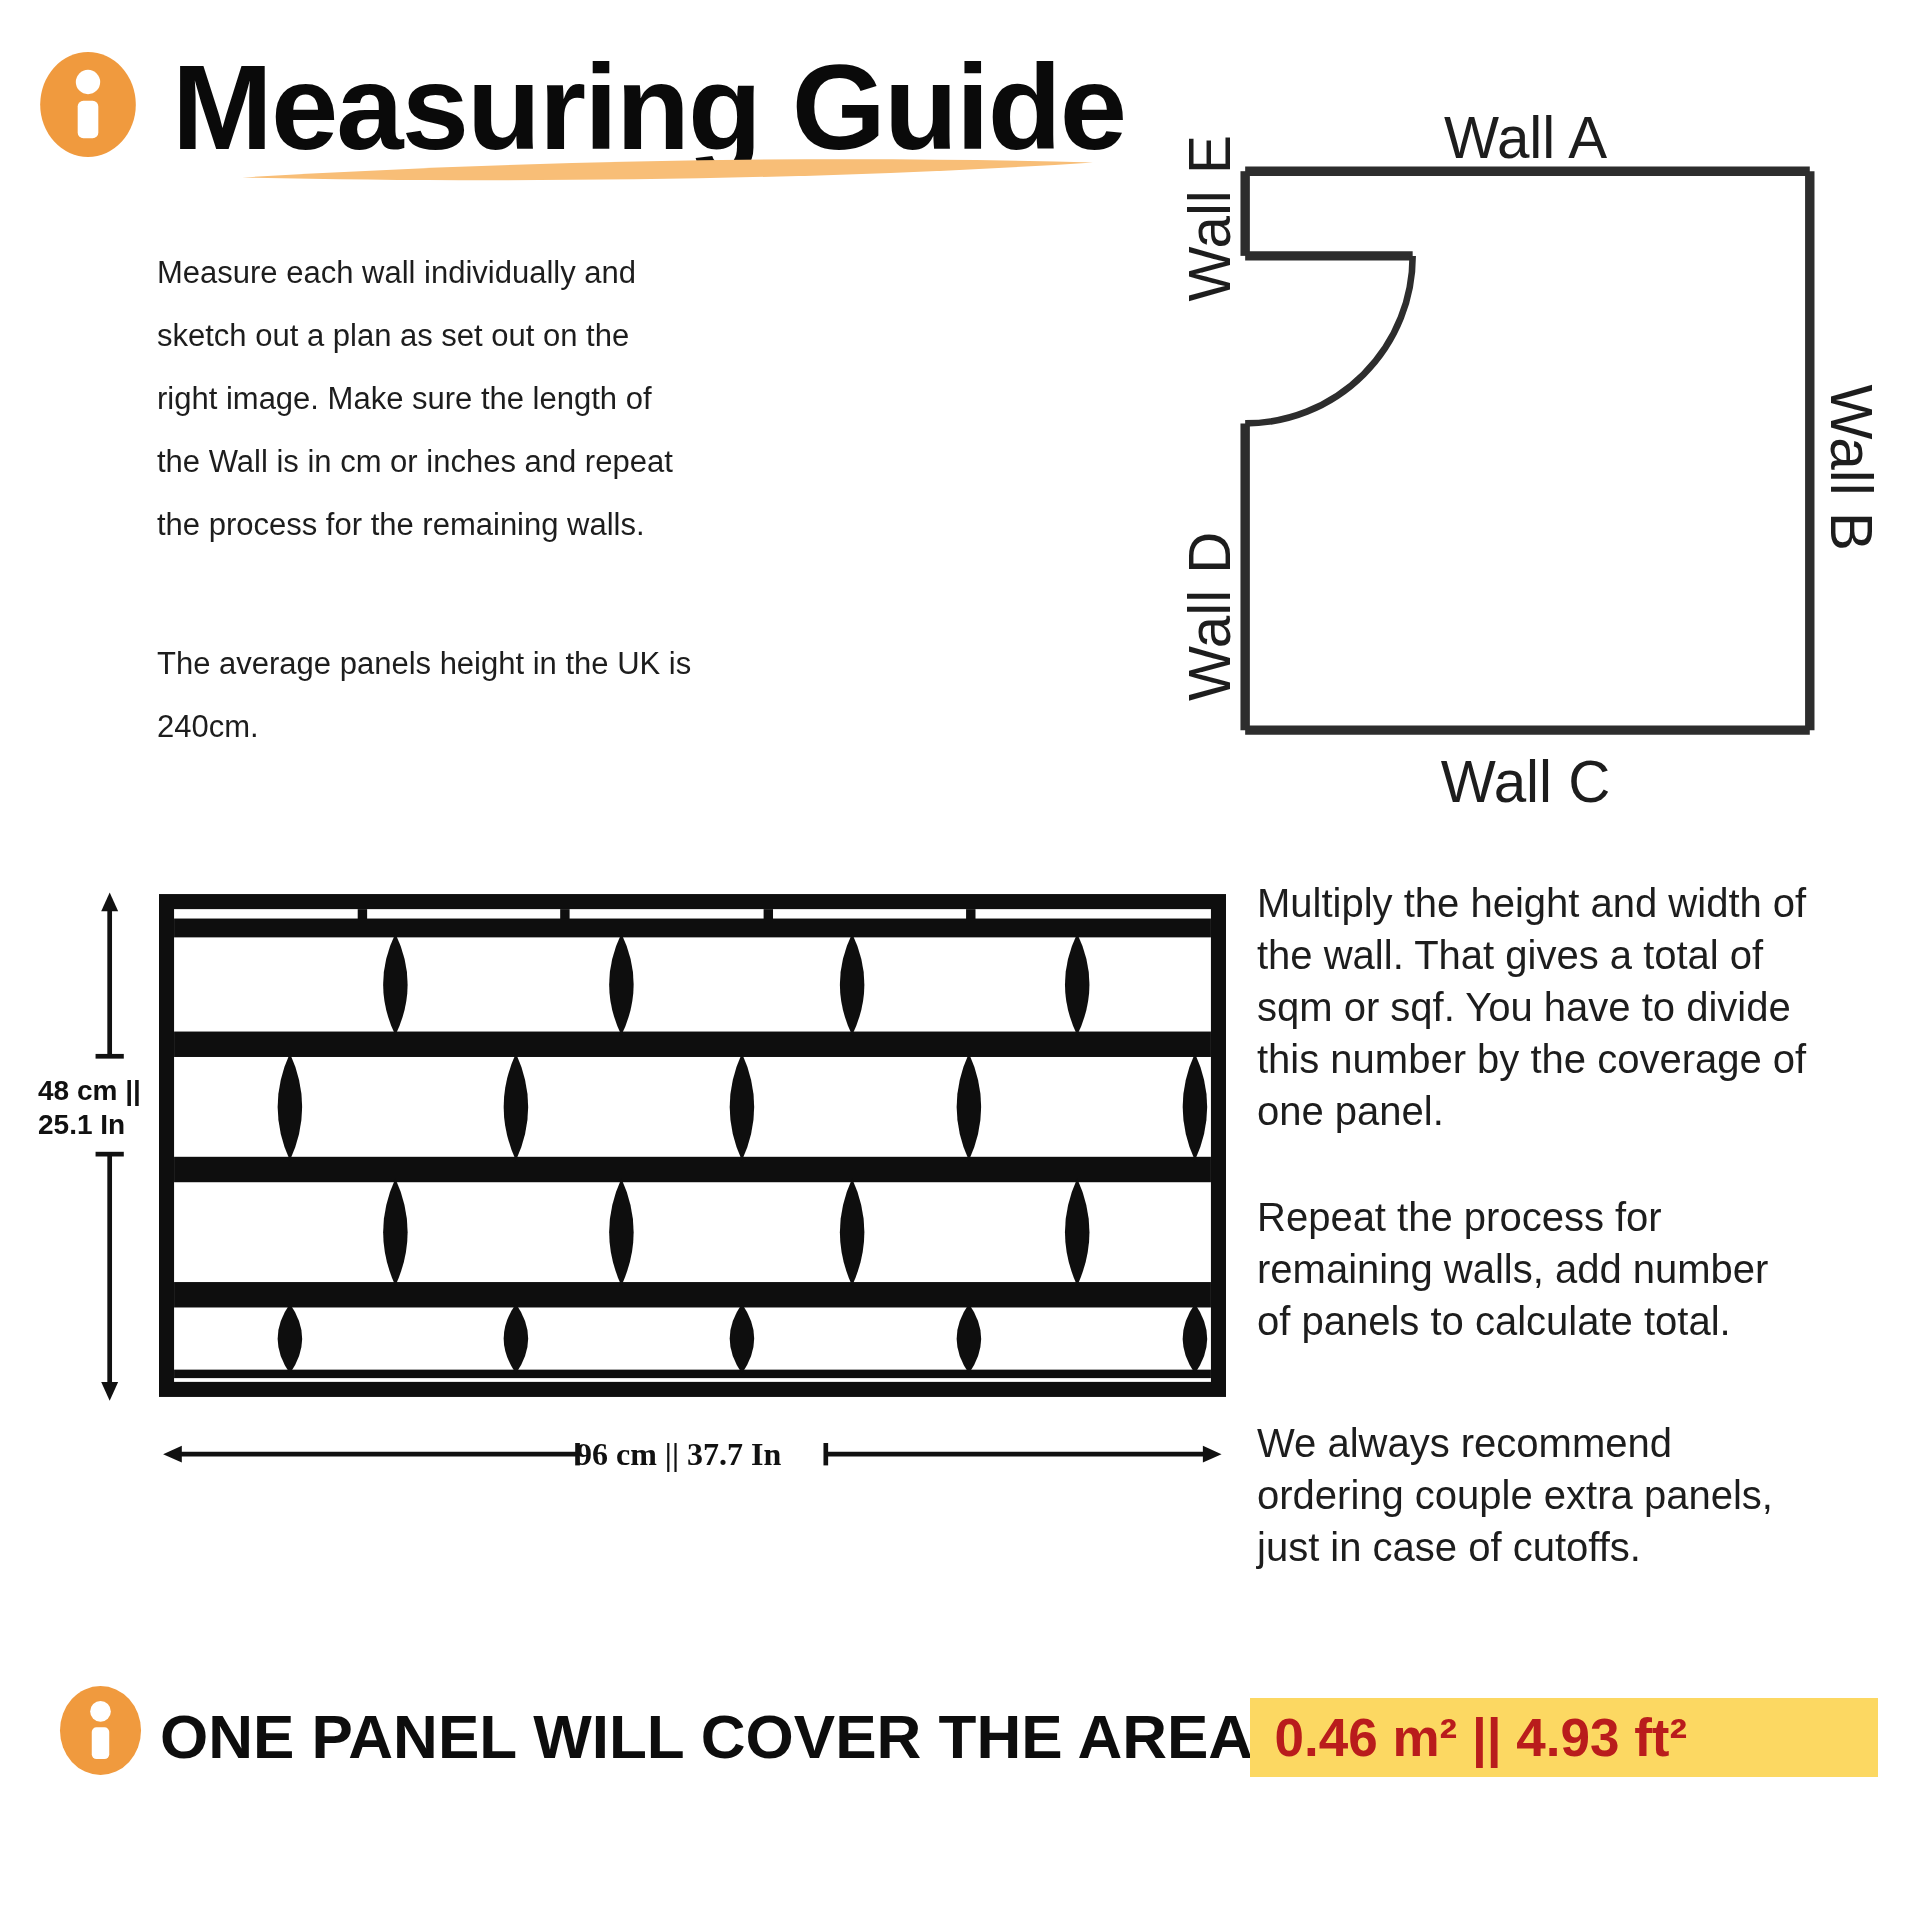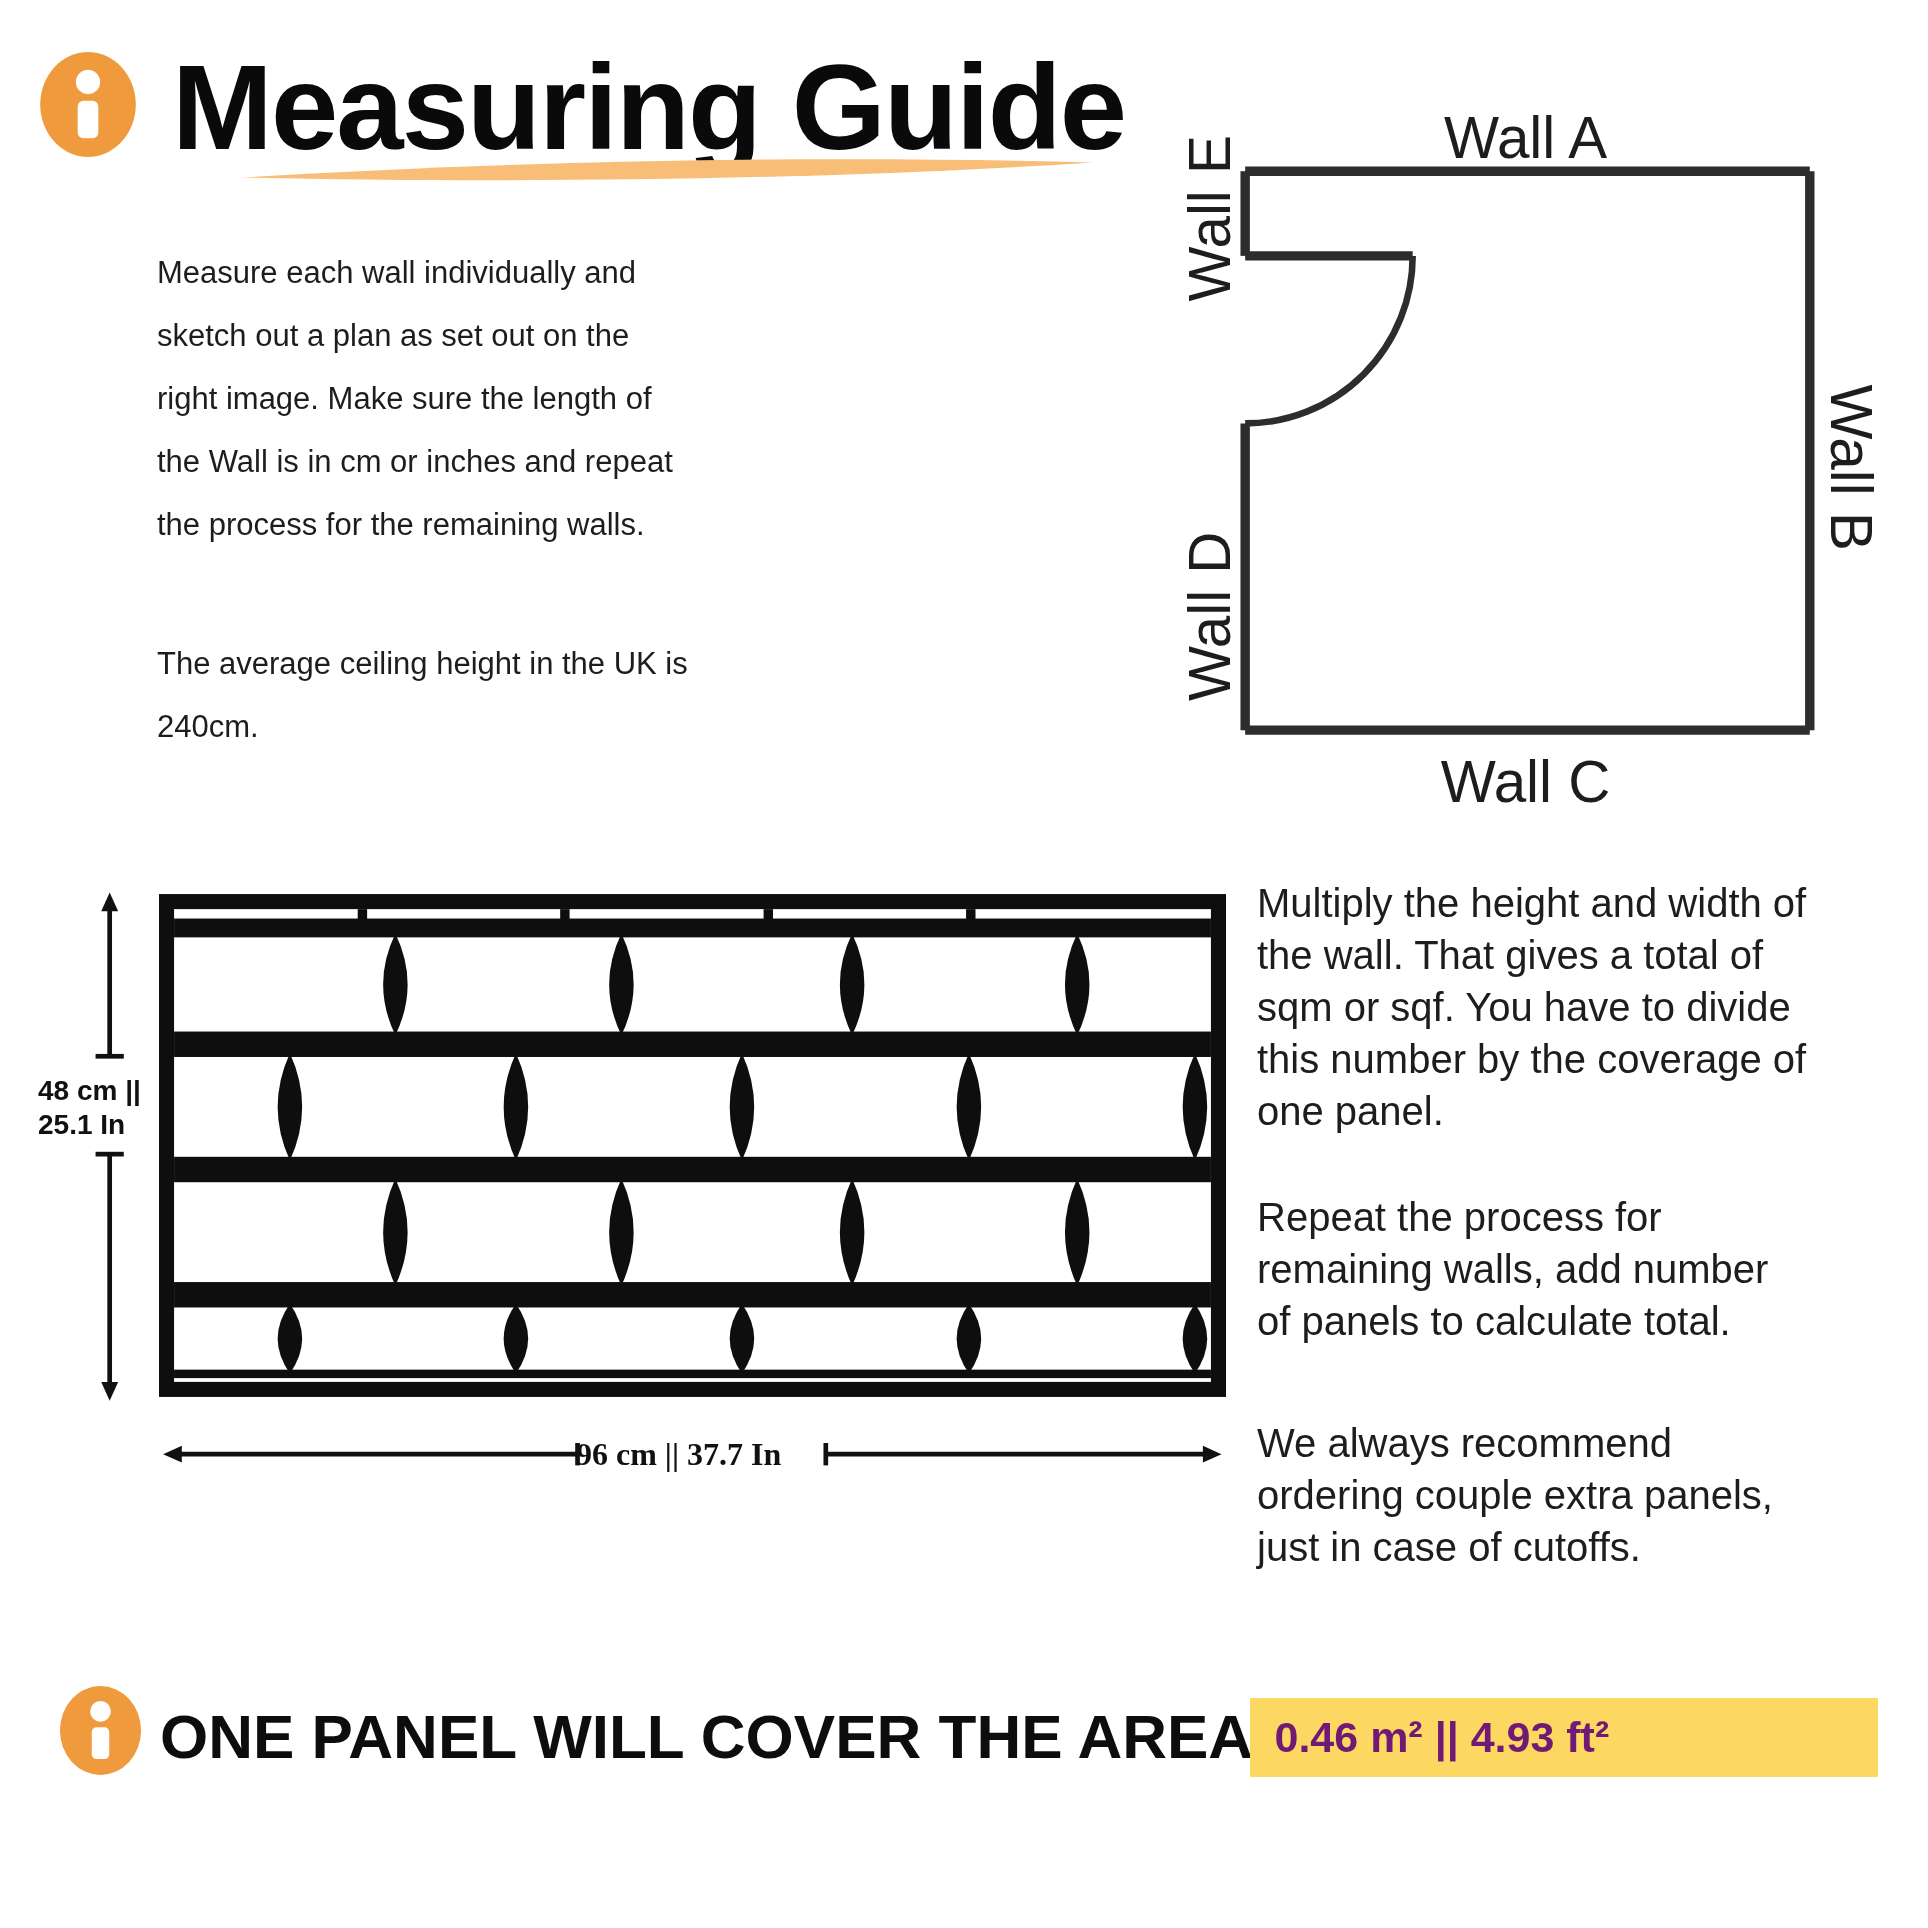--- a/index.html
+++ b/index.html
@@ -12,21 +12,21 @@
   .title{
     font-size:121px;font-weight:700;letter-spacing:-1.9px;color:#0a0a0a;
     line-height:122px;
   }
   .bodytext{font-size:31px;line-height:63px;color:#1d1d1d;}
   .righttext{font-size:40px;line-height:52px;color:#1d1d1d;}
   .dimlabel{font-weight:700;color:#111;text-align:left;}
   .banner-label{font-size:62px;font-weight:700;color:#0d0d0d;line-height:66px;white-space:pre;}
   .area-box{
     background:#FCD862;height:79px;line-height:79px;padding:0 24.5px;
-    font-size:43px;font-weight:700;color:#701a75;white-space:pre;
+    font-size:53px;font-weight:700;color:#b91c1c;white-space:pre;
   }
   svg text{font-family:"Liberation Sans", sans-serif;}
 </style>
 </head>
 <body>
 
 <div class="canvas">
 
   <svg class="abs" style="left:40px;top:52px;" width="96" height="105" viewBox="0 0 102 112">
     <ellipse cx="51" cy="56" rx="51" ry="56" fill="#F09A3E"></ellipse>
@@ -38,21 +38,21 @@
 
   <svg class="abs" style="left:240px;top:153px;" width="857" height="32" viewBox="0 0 910 34">
     <path d="M2,26 C300,8 620,2 906,10 C600,30 260,32 2,26 Z" fill="#F8BE77"></path>
   </svg>
 
   <div class="abs bodytext pre" style="left:157px;top:241px;">Measure each wall individually and
 sketch out a plan as set out on the
 right image. Make sure the length of
 the Wall is in cm or inches and repeat
 the process for the remaining walls.</div>
-  <div class="abs bodytext pre" style="left:157px;top:632px;">The average ceiling height in the UK is
+  <div class="abs bodytext pre" style="left:157px;top:632px;">The average panels height in the UK is
 240cm.</div>
 
   <svg class="abs" style="left:1168px;top:56px;" width="734" height="763" viewBox="0 0 780 810">
     <g stroke="#2D2D2D" stroke-width="10" fill="none">
       <path d="M82,122 H682"></path>
       <path d="M682,122 V716"></path>
       <path d="M82,716 H682"></path>
       <path d="M82,122 V212"></path>
       <path d="M82,390 V716"></path>
       <path d="M82,212 H260"></path>

